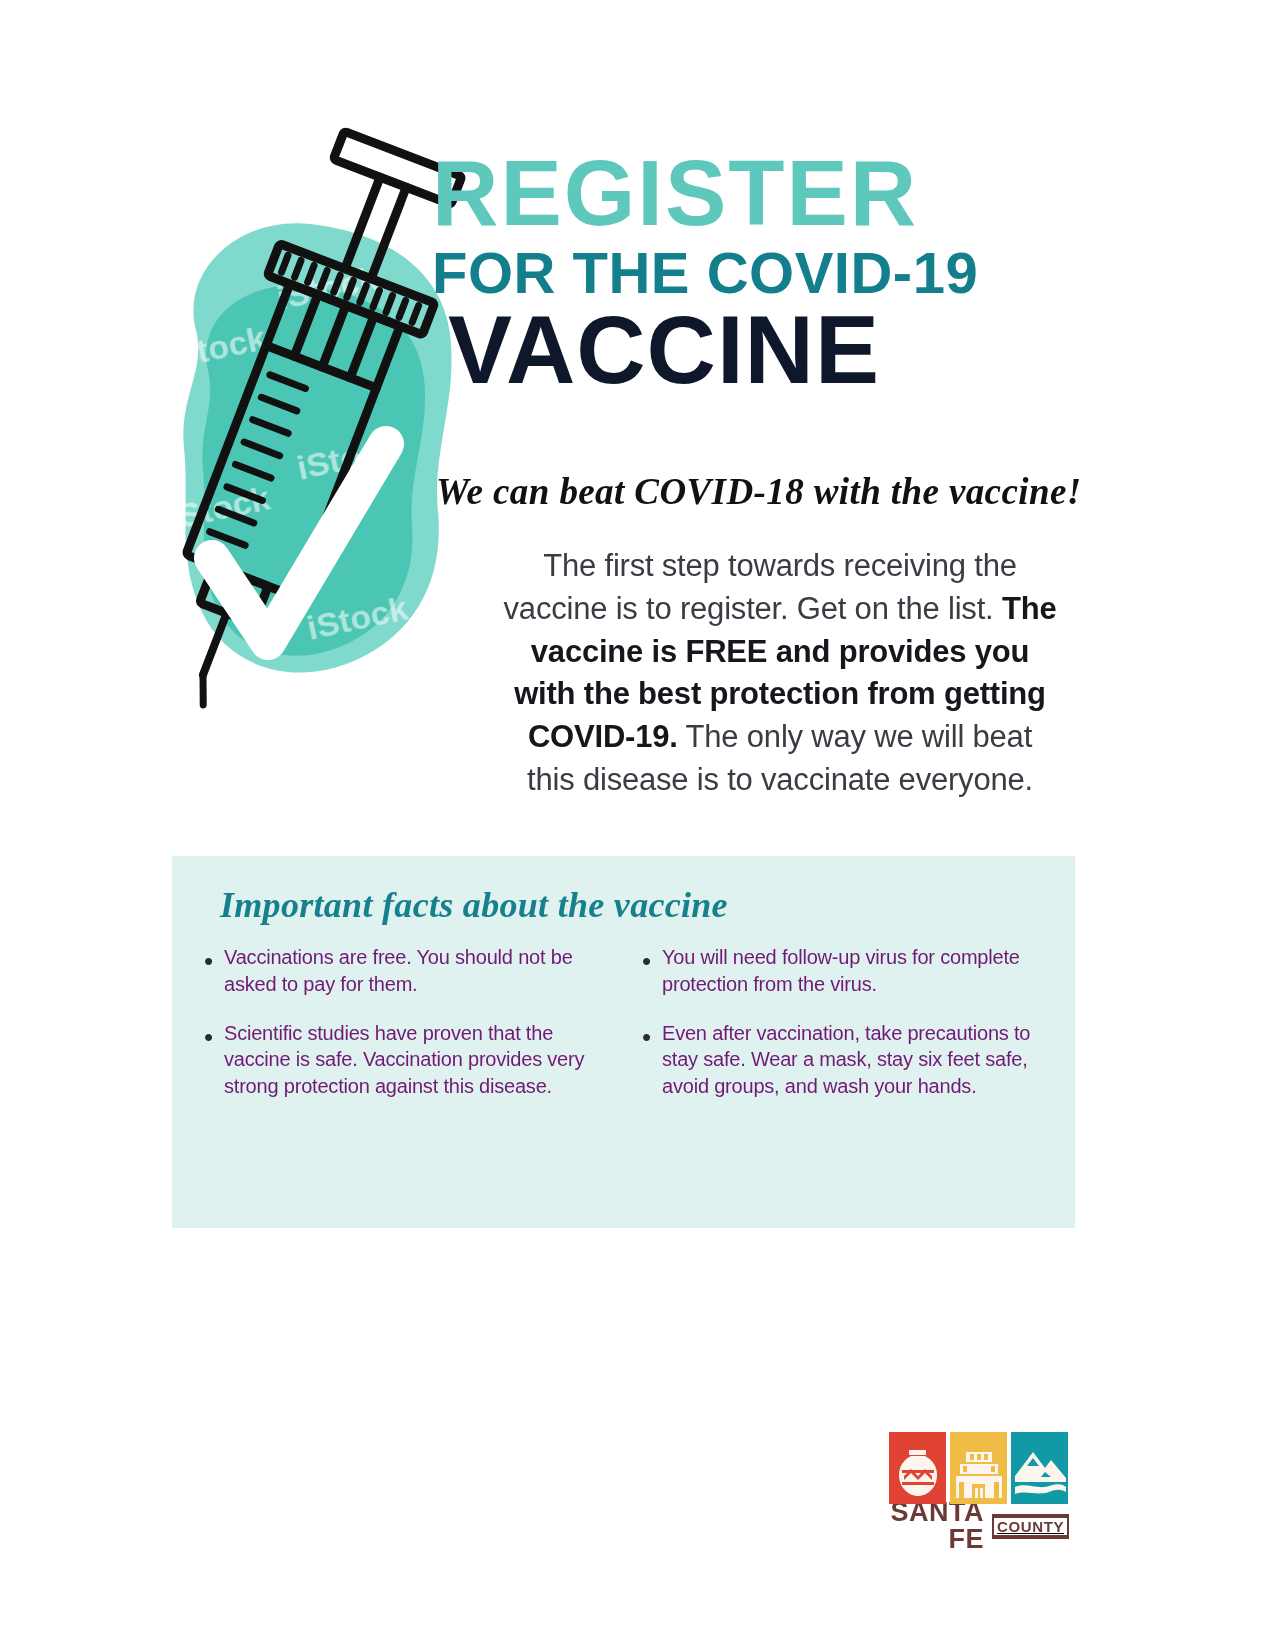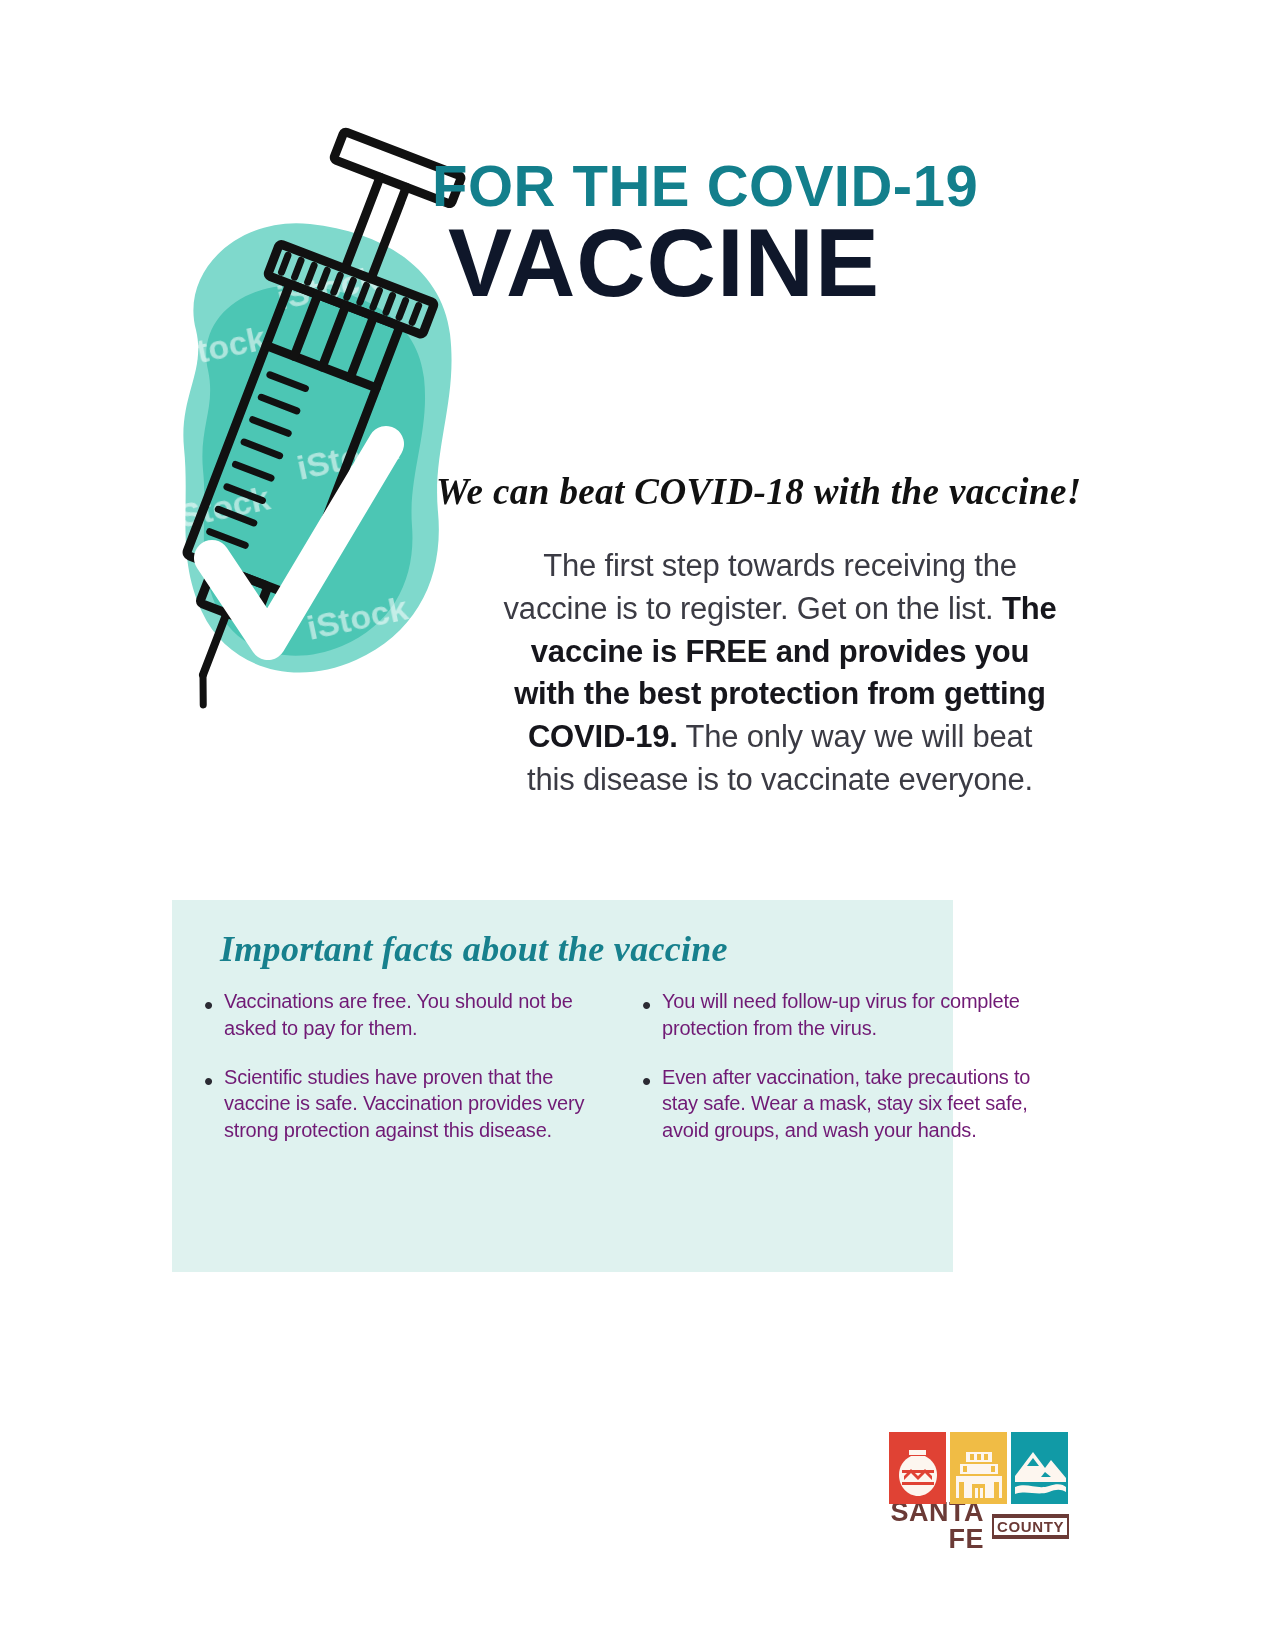--- a/index.html
+++ b/index.html
@@ -98,22 +98,22 @@
     color: #3b3b44;
     letter-spacing: -0.2px;
     text-align: center;
   }
   #hero-paragraph b { color: #16161c; font-weight: bold; }
 
   
   #facts-panel {
     position: absolute;
     left: 172px;
-    top: 900px;
-    width: 781px;
+    top: 856px;
+    width: 903px;
     height: 372px;
     background: #dff2ef;
   }
 
   #facts-heading {
     position: absolute;
     left: 48px;
     top: 28px;
     font-family: "Liberation Serif", serif;
     font-style: italic;
@@ -209,20 +209,21 @@
     color: #6b3a36;
     line-height: 1;
   }
   #logo-county-box {
     margin-left: 8px;
     border: 2px solid #6b3a36;
     border-top-width: 4px;
     border-bottom-width: 4px;
     padding: 1px 3px;
     line-height: 1;
+    text-decoration: underline;
   }
   #logo-county {
     font-weight: bold;
     font-size: 15px;
     letter-spacing: 0.6px;
     color: #6b3a36;
     line-height: 1;
     display: block;
   }
 </style>
@@ -285,20 +286,21 @@
 
           <path d="M141 514 L141 580" stroke-width="8"></path>
           <path d="M141 580 L152 608" stroke-width="7"></path>
         </g>
 
         <path d="M62 438 L118 522 L236 324" fill="none" stroke="#ffffff" stroke-width="36" stroke-linecap="round" stroke-linejoin="round"></path>
       </svg>
     </div>
 
     <div id="headline-block">
+      <div class="hl-line1">REGISTER</div>
       <div class="hl-line2">FOR THE COVID-19</div>
       <div class="hl-line3">VACCINE</div>
     </div>
 
     <div id="tagline">We can beat COVID-18 with the vaccine!</div>
 
     <p id="hero-paragraph"><span>The first step towards receiving the vaccine is to register. Get on the list. </span><b>The vaccine is FREE and provides you with the best protection from getting COVID-19.</b><span> The only way we will beat this disease is to vaccinate everyone.</span></p>
 
   </div>
 

